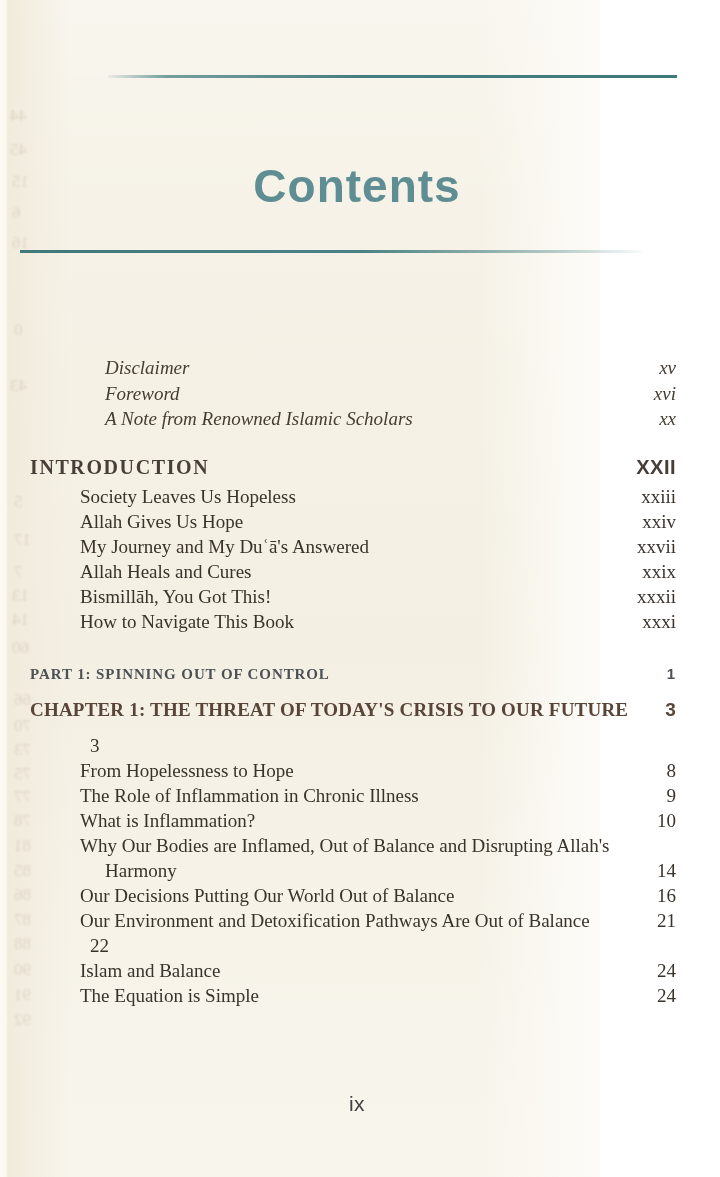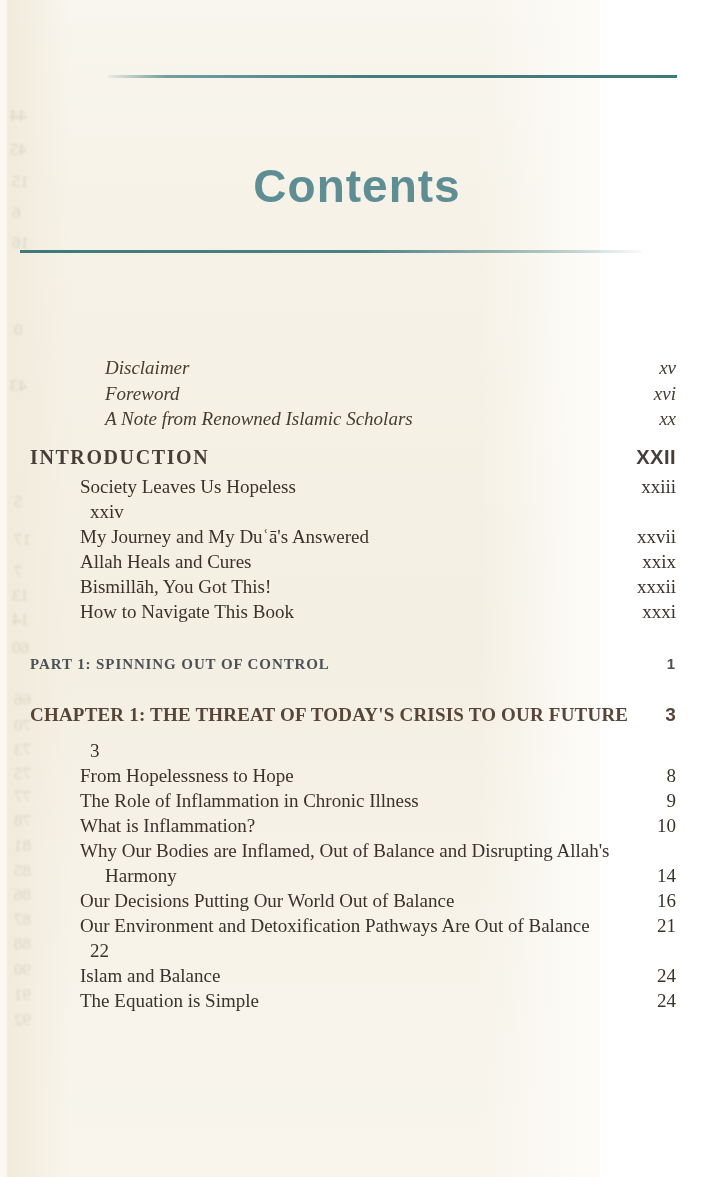--- a/index.html
+++ b/index.html
@@ -43,32 +43,32 @@
   }
   .row .label{white-space:nowrap;font-family:Liberation Serif, serif;}
   .row .pagenum{padding-left:10px;}
   .frontmatter{
     font-style:italic;font-size:19px;
     padding-left:75px;color:#453d31;
   }
   .section{
     font-family:"Liberation Sans", sans-serif;font-weight:bold;
     font-size:20px;letter-spacing:1.6px;
-    height:30px;margin-top:12px;color:#473e38;
+    height:30px;margin-top:22px;color:#473e38;
   }
   .section .pagenum{letter-spacing:0.5px;}
   .part{
     font-family:"Liberation Sans", sans-serif;font-weight:bold;
     font-size:15px;letter-spacing:0.9px;
     height:30px;margin-top:29px;color:#4c5156;
   }
   .chapter{
     font-family:"Liberation Sans", sans-serif;font-weight:bold;
     font-size:19px;letter-spacing:0.2px;
-    height:30px;margin-top:19px;margin-bottom:6px;color:#594538;gap:24px;
+    height:30px;margin-top:4px;margin-bottom:6px;color:#594538;gap:24px;
   }
   .entry{
     font-size:19px;height:25px;
     padding-left:50px;color:#39332b;
   }
   .entry-cont{
     font-size:19px;height:25px;
     padding-left:75px;color:#39332b;
   }
   .folio{
@@ -112,20 +112,21 @@
       </div>
       <div class="row section">
         <span class="label">INTRODUCTION</span>
         <span class="pagenum">XXII</span>
       </div>
       <div class="row entry">
         <span class="label">Society Leaves Us Hopeless</span>
         <span class="pagenum">xxiii</span>
       </div>
       <div class="row entry">
+        <span class="label">Allah Gives Us Hope</span>
         <span class="pagenum">xxiv</span>
       </div>
       <div class="row entry">
         <span class="label">My Journey and My Duʿā's Answered</span>
         <span class="pagenum">xxvii</span>
       </div>
       <div class="row entry">
         <span class="label">Allah Heals and Cures</span>
         <span class="pagenum">xxix</span>
       </div>
@@ -182,20 +183,21 @@
       <div class="row entry">
         <span class="label">Islam and Balance</span>
         <span class="pagenum">24</span>
       </div>
       <div class="row entry">
         <span class="label">The Equation is Simple</span>
         <span class="pagenum">24</span>
       </div>
     </div>
 
+  <div class="folio">ix</div>
 
   <div id="ghosts">
       <span class="ghost" style="left: 10px; top: 106px;">44</span>
       <span class="ghost" style="left: 10px; top: 140px;">45</span>
       <span class="ghost" style="left: 12px; top: 172px;">15</span>
       <span class="ghost" style="left: 12px; top: 203px;">6</span>
       <span class="ghost" style="left: 12px; top: 233px;">16</span>
       <span class="ghost" style="left: 14px; top: 320px;">0</span>
       <span class="ghost" style="left: 10px; top: 376px;">43</span>
       <span class="ghost" style="left: 14px; top: 492px;">5</span>

